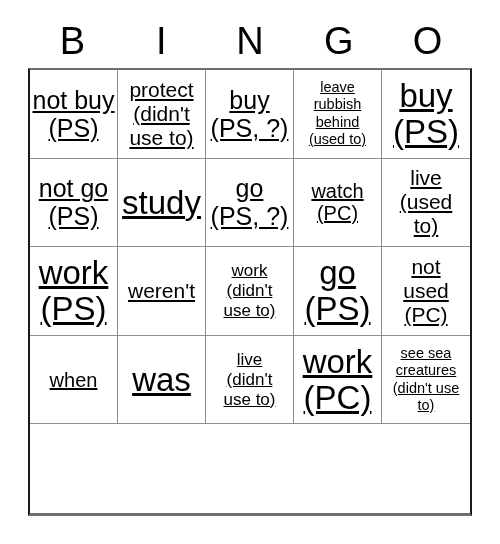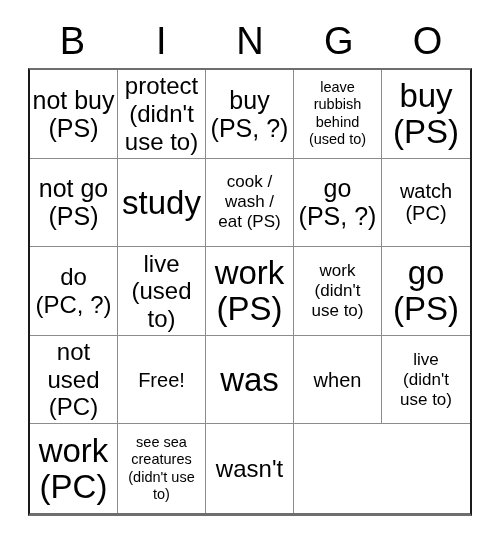--- a/index.html
+++ b/index.html
@@ -54,36 +54,37 @@
   .cell {
     border-right: 1px solid #8c8c8c;
     border-bottom: 1px solid #8c8c8c;
     display: flex;
     align-items: center;
     justify-content: center;
     text-align: center;
     padding: 17px 2px;
     overflow: hidden;
     background: #ffffff;
+    text-decoration: underline;
   }
   .cell:nth-child(5n) { border-right: none; }
   .cell:nth-child(n+21) { border-bottom: none; }
 
   .cell-text {
     display: block;
     width: 100%;
     line-height: 1.12;
     word-wrap: break-word;
     white-space: pre-line;
   }
 
   
   .fs-xs   { font-size: 14.5px; line-height: 1.2; }
   .fs-sm   { font-size: 17px;   line-height: 1.18; }
-  .fs-md   { font-size: 24px;   line-height: 1.15; }
+  .fs-md   { font-size: 21px;   line-height: 1.15; }
   .fs-lg   { font-size: 25px;   line-height: 1.12; }
   .fs-xl   { font-size: 20px;   line-height: 1.1; }
   .fs-xxl  { font-size: 33px;   line-height: 1.08; }
 </style>
 </head>
 <body>
 
 <div id="bingo-card">
 
   <div id="bingo-header">
@@ -121,84 +122,72 @@
       </div>
 
     <div class="cell">
         <span class="cell-text fs-lg">not go
 (PS)</span>
       </div>
     <div class="cell">
         <span class="cell-text fs-xxl">study</span>
       </div>
     <div class="cell">
-        <span class="cell-text fs-sm">cook /
-wash /
-eat (PS)</span>
-      </div>
-    <div class="cell">
         <span class="cell-text fs-lg">go
 (PS, ?)</span>
       </div>
 
     <div class="cell">
         <span class="cell-text fs-xl">watch
 (PC)</span>
       </div>
     <div class="cell">
-        <span class="cell-text fs-md">do
-(PC, ?)</span>
-      </div>
-    <div class="cell">
         <span class="cell-text fs-md">live
 (used
 to)</span>
       </div>
     <div class="cell">
         <span class="cell-text fs-xxl">work
 (PS)</span>
+      </div>
+    <div class="cell">
+        <span class="cell-text fs-md">weren't</span>
       </div>
 
     <div class="cell">
         <span class="cell-text fs-sm">work
 (didn't
 use to)</span>
       </div>
     <div class="cell">
         <span class="cell-text fs-xxl">go
 (PS)</span>
       </div>
     <div class="cell">
         <span class="cell-text fs-md">not
 used
 (PC)</span>
       </div>
     <div class="cell">
-        <span class="cell-text fs-xl">Free!</span>
-      </div>
-    <div class="cell">
-        <span class="cell-text fs-xxl">was</span>
+        <span class="cell-text fs-xl">when</span>
       </div>
 
     <div class="cell">
-        <span class="cell-text fs-xl">when</span>
+        <span class="cell-text fs-xxl">was</span>
       </div>
     <div class="cell">
         <span class="cell-text fs-sm">live
 (didn't
 use to)</span>
       </div>
     <div class="cell">
         <span class="cell-text fs-xxl">work
 (PC)</span>
       </div>
     <div class="cell">
         <span class="cell-text fs-xs">see sea
 creatures
 (didn't use
 to)</span>
       </div>
-    <div class="cell">
-        <span class="cell-text fs-md">wasn't</span>
-      </div>
 
   </div>
 </div>
 
 </body></html>

